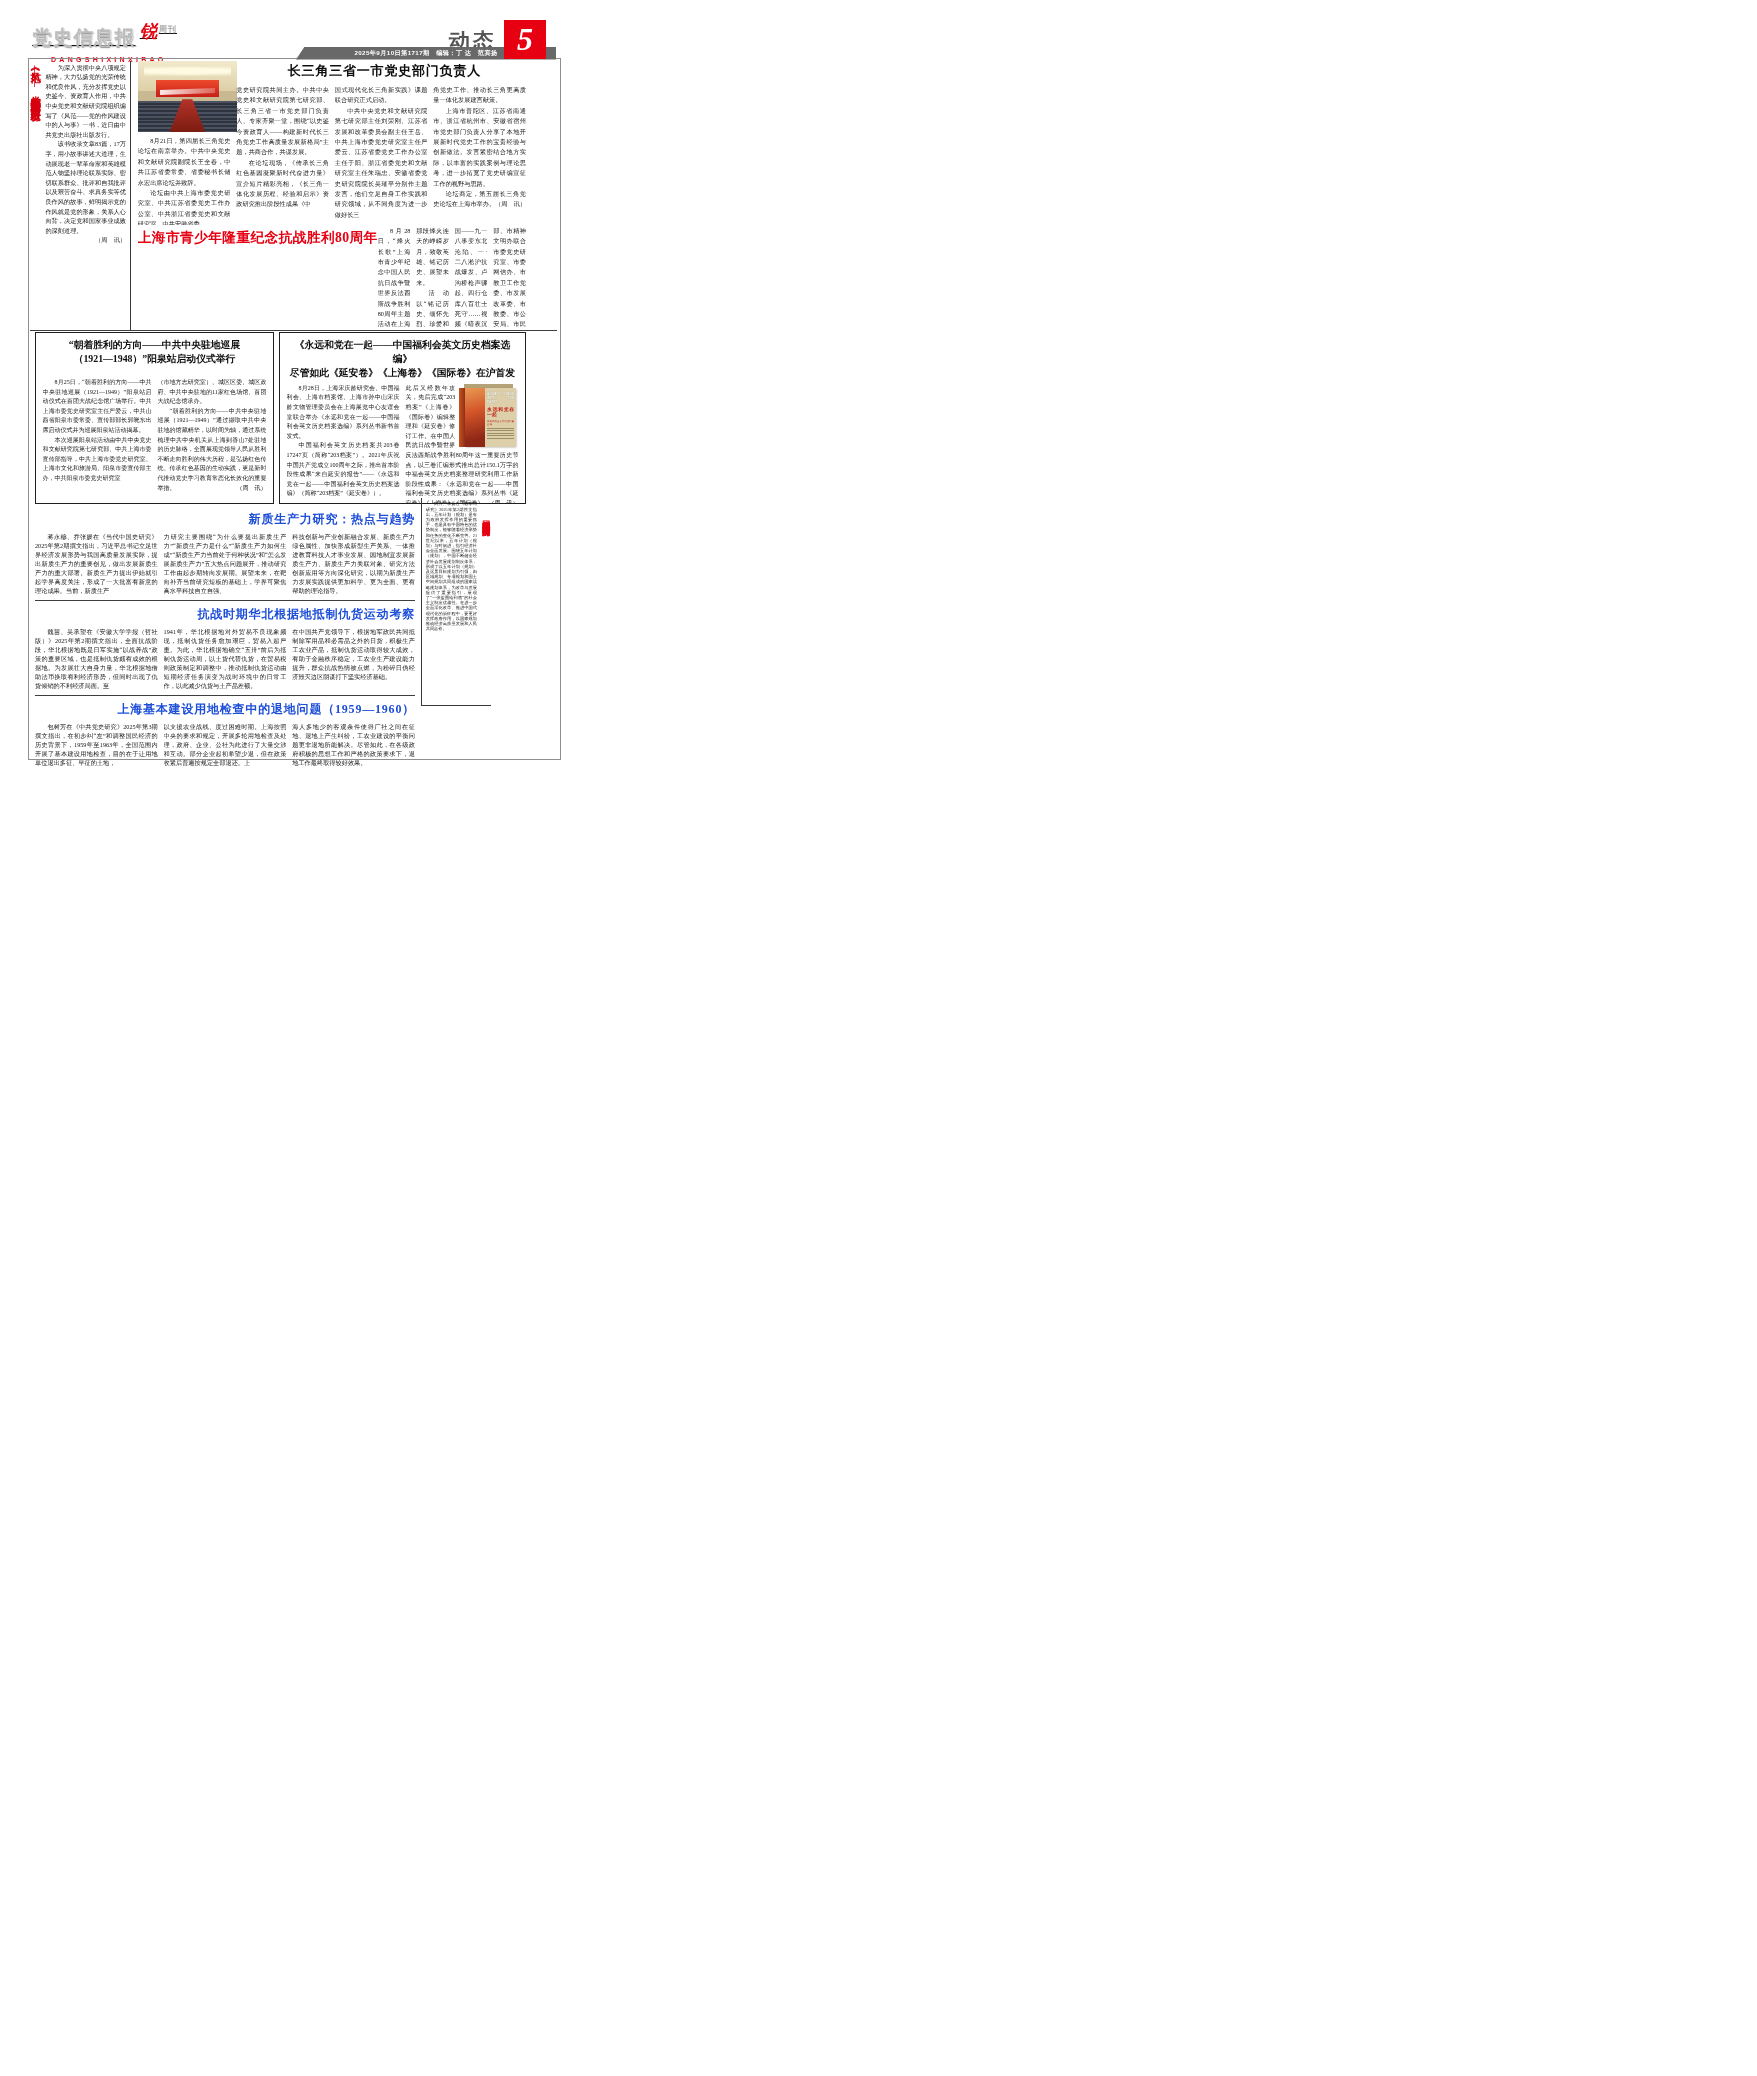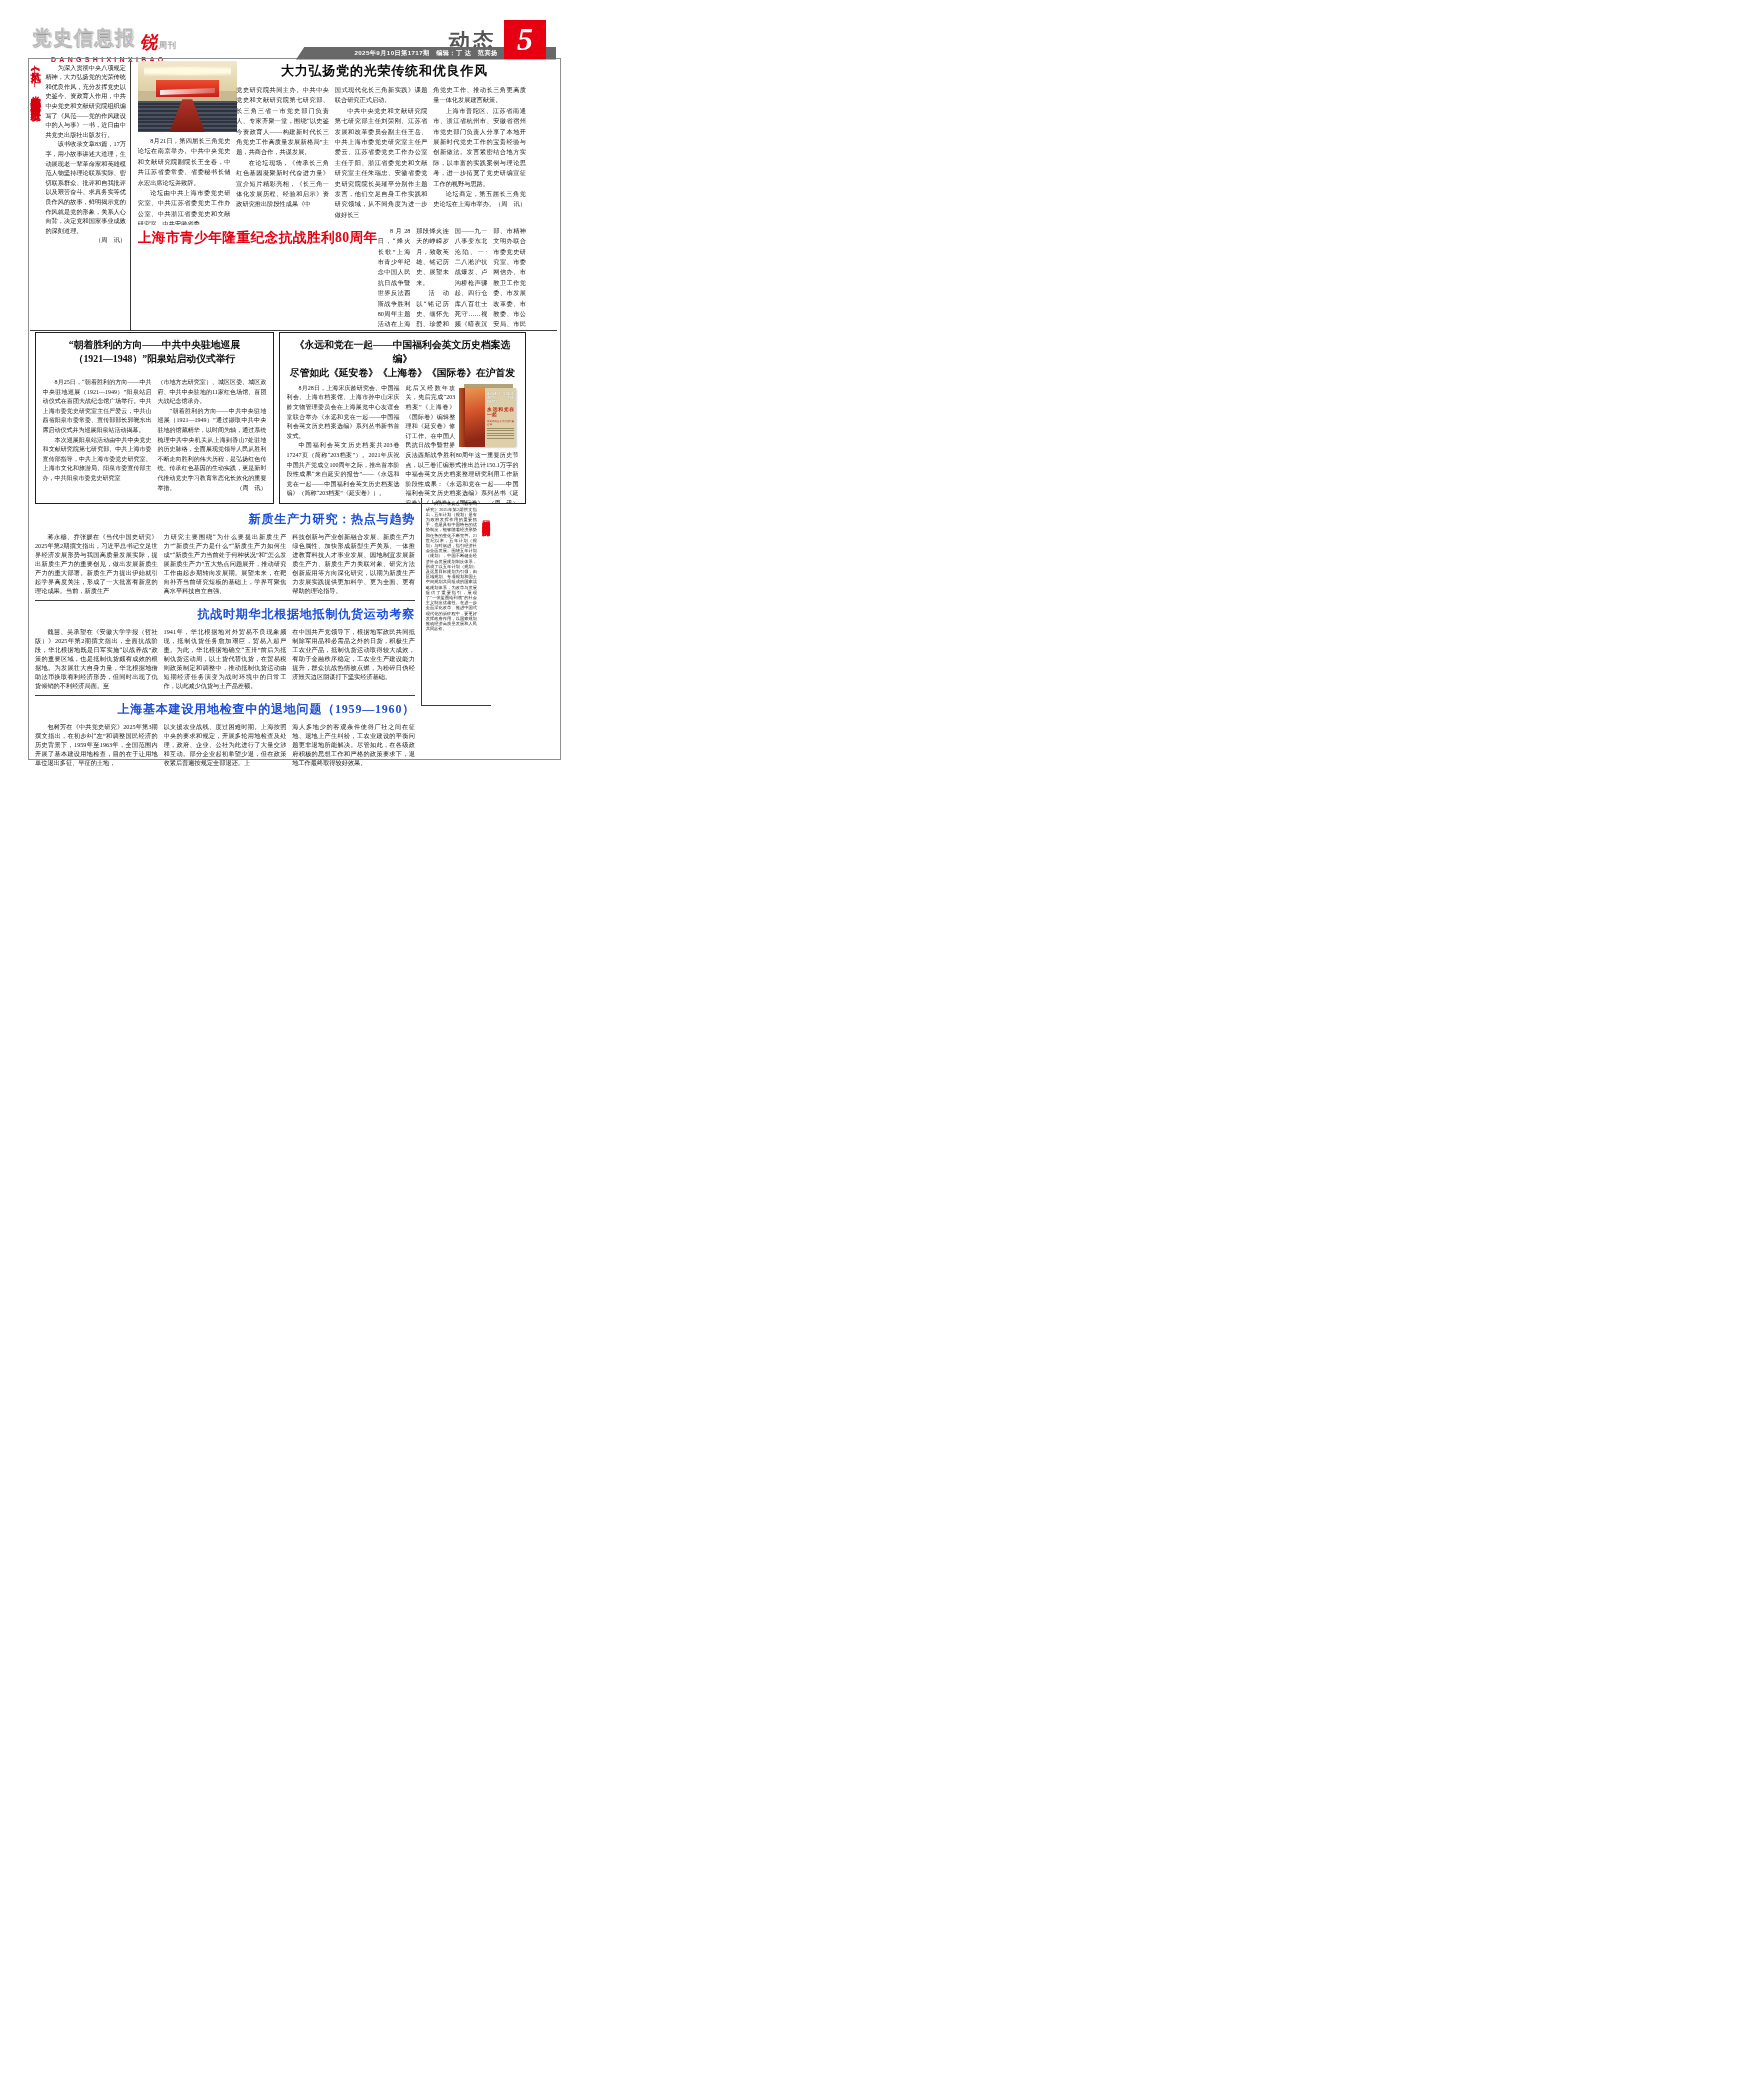--- a/index.html
+++ b/index.html
@@ -1,21 +1,21 @@
 <!DOCTYPE html>
 <html style="font-size:6.6px"><head>
 <meta charset="utf-8">
 <style>
   html,body{margin:0;padding:0;background:#ffffff;}
   .page{position:relative;width:586px;height:816px;background:#fff;overflow:hidden;
         font-family:"Liberation Serif","DejaVu Serif",serif;color:#141414;}
 
   
   .logo{position:absolute;left:32px;top:24px;}
-  .logo-row{display:flex;align-items:flex-end;}
+  .logo-row{display:flex;text-decoration:underline;}
   .logo-main{font-family:"Liberation Sans","DejaVu Sans",sans-serif;font-weight:bold;font-size:19.5px;
              color:#bcbcbc;letter-spacing:1.2px;text-shadow:0.4px 0.4px 0 #fff,0.8px 0.8px 1.2px #8d8d8d;}
   .logo-script{font-style:italic;font-weight:bold;font-size:17.4px;color:#e30613;margin-left:4.2px;line-height:.9;}
   .logo-weekly{font-family:"Liberation Sans",sans-serif;font-weight:bold;font-size:8.3px;color:#a9a9a9;
                letter-spacing:0.8px;margin-left:1.7px;}
   .logo-pinyin{margin:5px 0 0 19px;font-family:"Liberation Sans",sans-serif;font-weight:bold;font-size:7px;
                color:#e30613;letter-spacing:3.3px;}
   .section-label{position:absolute;left:449px;top:26.6px;font-family:"Liberation Sans",sans-serif;
                  font-weight:bold;font-size:21px;color:#545454;letter-spacing:2.5px;}
   .pagenum{position:absolute;left:504px;top:20px;width:42px;height:39px;background:#e60012;color:#fff;
@@ -148,21 +148,21 @@
     <div class="bc-wrap">
 
       <div class="sec-b">
         <div class="photo">
           <div class="ph-ceiling"></div>
           <div class="ph-lights"></div>
           <div class="ph-screen"></div>
           <div class="ph-floor"></div>
           <div class="ph-carpet"></div>
         </div>
-        <div class="headline">大力弘扬党的光荣传统和优良作风</div>
+        <div class="headline">长三角三省一市党史部门负责人</div>
         <div class="cols">
           <div class="col">
               <p class="para">8月21日，第四届长三角党史论坛在南京举办。中共中央党史和文献研究院副院长王全春，中共江苏省委常委、省委秘书长储永宏出席论坛并致辞。</p>
               <p class="para">论坛由中共上海市委党史研究室、中共江苏省委党史工作办公室、中共浙江省委党史和文献研究室、中共安徽省委</p>
             </div>
           <div class="col" data-cont="1">
               <p class="para">党史研究院共同主办。中共中央党史和文献研究院第七研究部、长三角三省一市党史部门负责人、专家齐聚一堂，围绕“以史鉴今资政育人——构建新时代长三角党史工作高质量发展新格局”主题，共商合作，共谋发展。</p>
               <p class="para">在论坛现场，《传承长三角红色基因凝聚新时代奋进力量》宣介短片精彩亮相，《长三角一体化发展历程、经验和启示》资政研究推出阶段性成果《中</p>
             </div>
           <div class="col" data-cont="1">

